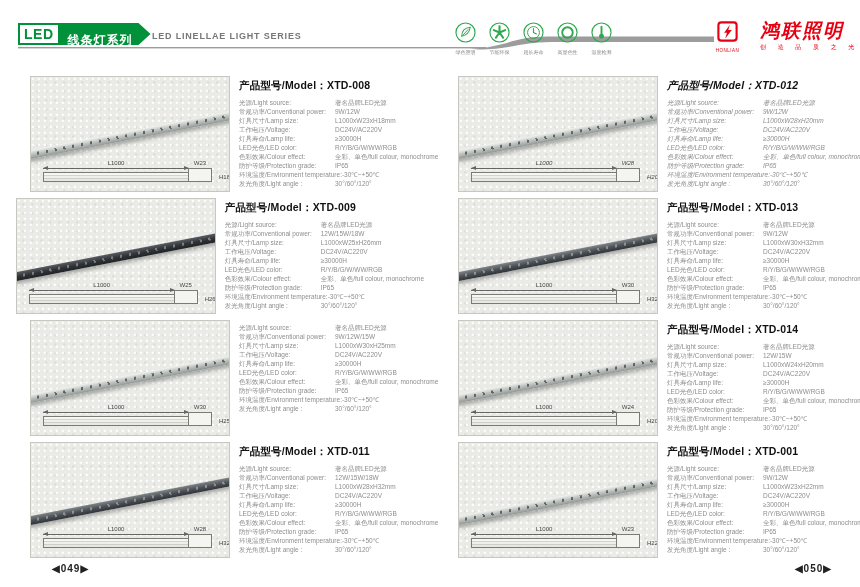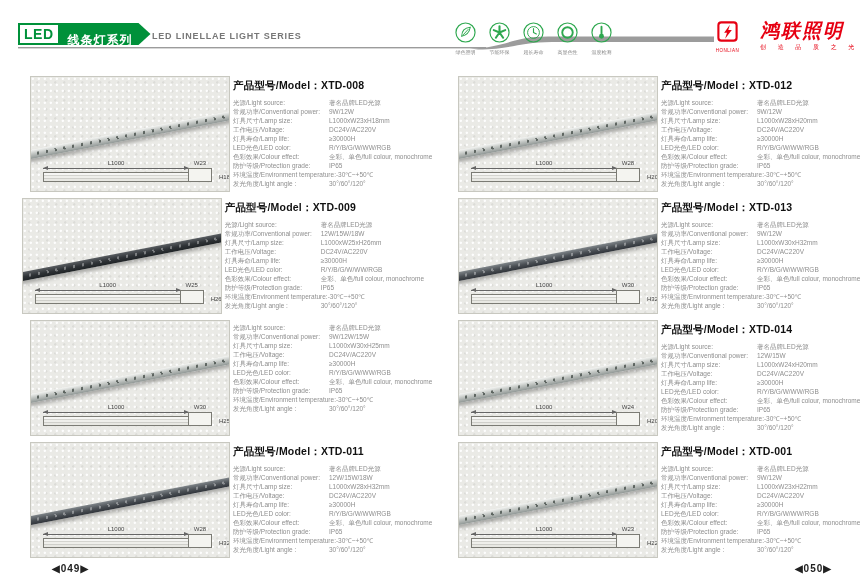--- a/index.html
+++ b/index.html
@@ -21,26 +21,26 @@
   .ficon-label{font-size:5px;color:#888;margin-top:2px;white-space:nowrap;}
 
   .logo{position:absolute;left:714px;top:20px;display:flex;gap:19px;align-items:center;}
   .logo-markwrap{display:flex;flex-direction:column;align-items:center;width:27px;}
   .logo-marktext{font-size:4.5px;color:#e60012;letter-spacing:.5px;margin-top:1px;}
   .logo-text{display:flex;flex-direction:column;}
   .logo-cn{font-size:19px;font-weight:bold;font-style:italic;color:#e60012;letter-spacing:2px;line-height:20px;}
   .logo-tag{font-size:6px;color:#e60012;letter-spacing:5px;margin-top:2px;white-space:nowrap;}
 
   
-  .product{position:absolute;display:flex;gap:3px;height:116px;}
+  .product{position:absolute;display:flex;gap:9px;height:116px;}
   .pos-0{left:30px;top:76px;width:394px;}
   .pos-1{left:30px;top:198px;width:394px;justify-content:flex-end;}
   .pos-2{left:30px;top:320px;width:394px;}
   .pos-3{left:30px;top:442px;width:394px;}
-  .pos-4{left:458px;top:76px;width:391px;}
+  .pos-4{left:458px;top:76px;width:391px;font-style:italic;}
   .pos-5{left:458px;top:198px;width:391px;}
   .pos-6{left:458px;top:320px;width:391px;}
   .pos-7{left:458px;top:442px;width:391px;}
 
   .photo{width:198px;min-width:198px;height:114px;border:1px solid #c8c8c0;position:relative;
          overflow:hidden;background:#eaeae6;}
   .photo::before{content:'';position:absolute;inset:0;
      background-image:radial-gradient(circle at 30% 30%,rgba(255,255,255,.9) 0 .8px,transparent 1.6px),
                       radial-gradient(circle at 70% 60%,rgba(0,0,0,.06) 0 .8px,transparent 1.6px);
      background-size:6px 6px,9px 9px;}

